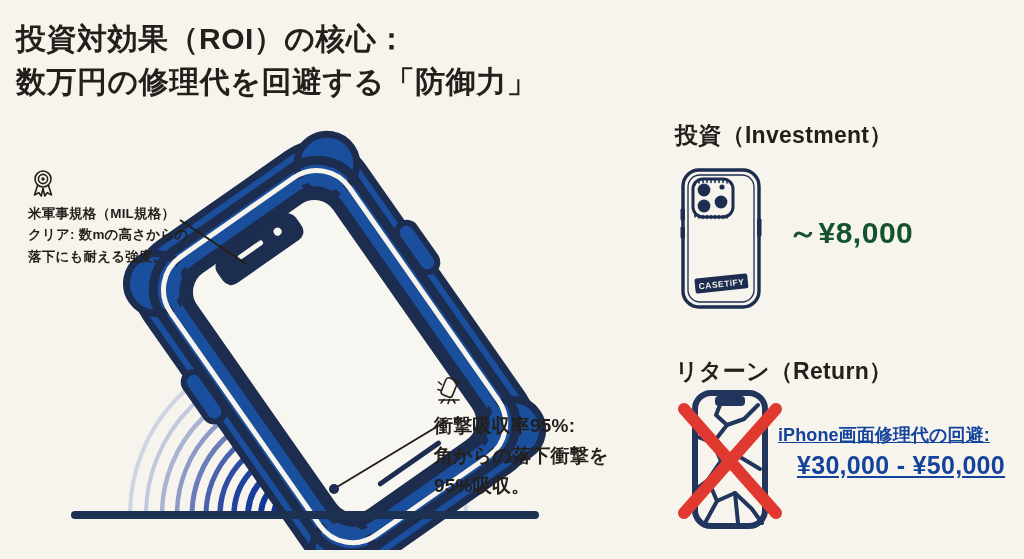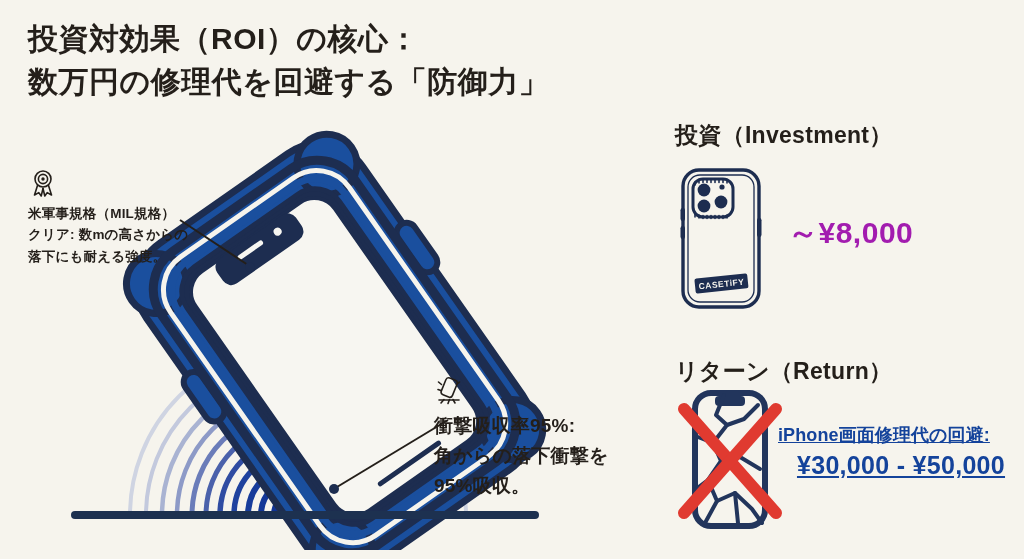--- a/index.html
+++ b/index.html
@@ -10,21 +10,21 @@
     font-family:"Liberation Sans", "DejaVu Sans", sans-serif;
   }
   #slide {
     position:relative;
     width:1024px; height:559px;
     background:#f6f4ed;
   }
 
   
   #title {
-    position:absolute; left:28px; top:18px;
+    position:absolute; left:16px; top:18px;
     width:660px;
     color:#241f1a;
     font-size:30px;
     font-weight:bold;
     line-height:1.42;
     letter-spacing:0.5px;
     white-space:pre-line;
   }
 
   
@@ -60,21 +60,21 @@
     font-size:23px; font-weight:bold; letter-spacing:0.3px;text-align:center;
   }
   #head-invest { left:15px; top:120px; }
   #head-return { left:15px; top:356px; }
 
   #case-thumb { position:absolute; left:15px; top:166px; width:100px; height:145px; }
   #case-thumb svg { display:block; width:100%; height:100%; }
 
   #price-invest {
     position:absolute; left:128px; top:213px;
-    color:#a21caf; font-size:30px; font-weight:bold; letter-spacing:0.5px;
+    color:#14532d; font-size:30px; font-weight:bold; letter-spacing:0.5px;
   }
 
   #broken-thumb { position:absolute; left:12px; top:385px; width:116px; height:150px; }
   #broken-thumb svg { display:block; width:100%; height:100%; }
 
   #return-text {
     position:absolute; left:118px; top:423px; width:246px;
     color:#14439b;
     font-weight:bold;
     line-height:1.34;

